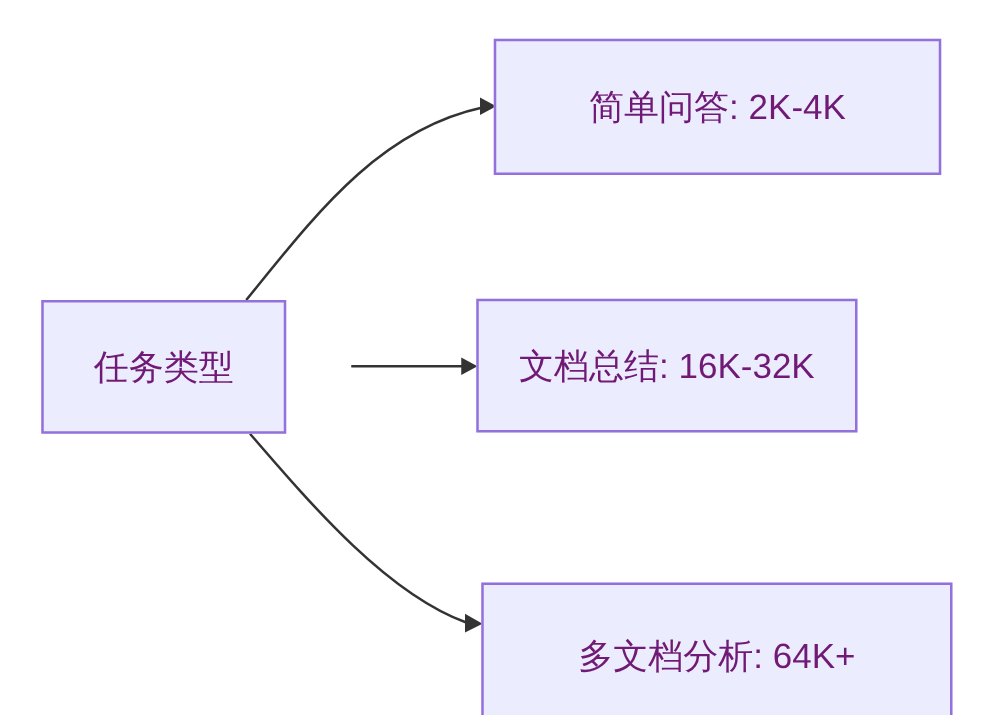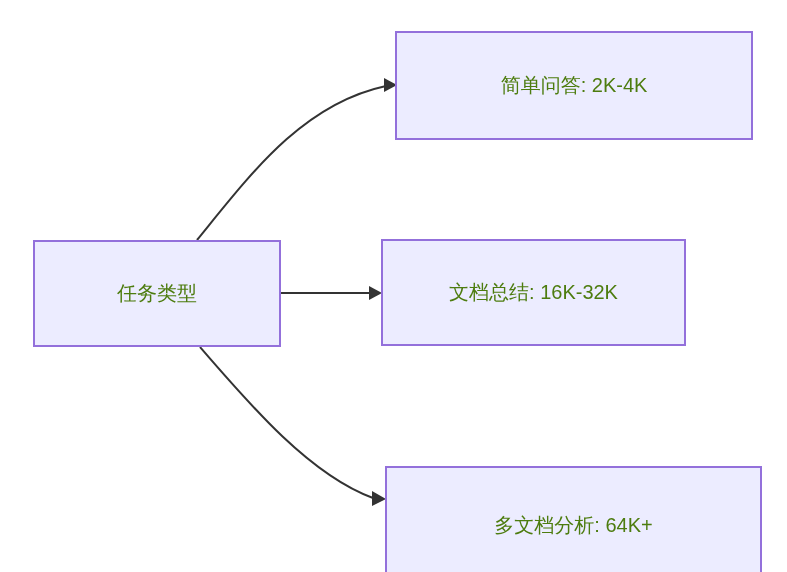--- a/index.html
+++ b/index.html
@@ -29,29 +29,29 @@
   }
   .arrowhead {
     fill: #333333;
     stroke: none;
   }
   .node {
     position: absolute;
     box-sizing: border-box;
     background: #ECECFF;
     border: 2px solid #9370DB;
-    color: #4d7c0f;
-    font-size: 20px;
+    color: #701a75;
+    font-size: 28px;
     display: flex;
     align-items: center;
     justify-content: center;
     text-align: center;
     white-space: nowrap;
   }
-  .node-source   { left: 33px;  top: 240px; width: 248px; height: 107px; }
+  .node-source   { left: 33px;  top: 240px; width: 196px; height: 107px; }
   .node-simple   { left: 395px; top: 31px;  width: 358px; height: 109px; }
   .node-summary  { left: 381px; top: 239px; width: 305px; height: 107px; }
   .node-multidoc { left: 385px; top: 466px; width: 377px; height: 118px; }
 </style>
 </head>
 <body>
 
 <div class="canvas">
 
   <svg class="edges-layer" viewBox="0 0 787 572" xmlns="http://www.w3.org/2000/svg">

